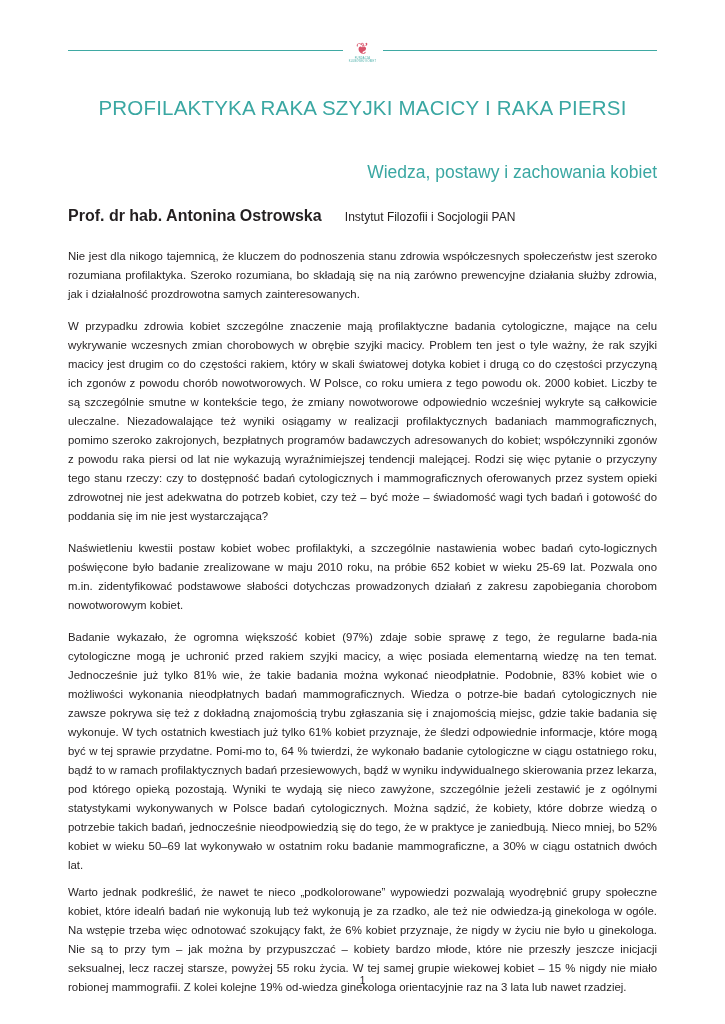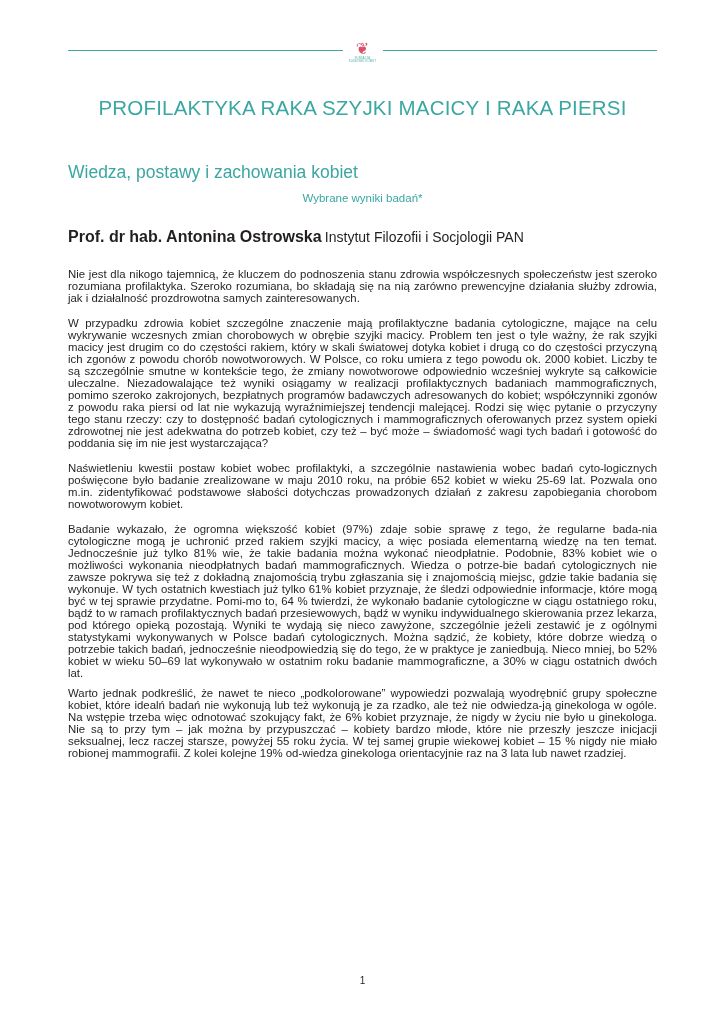--- a/index.html
+++ b/index.html
@@ -67,48 +67,49 @@
     font-size: 20.5px;
     font-weight: 400;
     letter-spacing: .2px;
     text-align: center;
     color: #3aa7a2;
   }
   h2.doc-subtitle {
     margin: 42px 0 0 0;
     font-size: 17.5px;
     font-weight: 400;
-    text-align: left;
+    text-align: right;
     color: #3aa7a2;
   }
   p.doc-subsubtitle {
     margin: 9px 0 0 0;
     font-size: 11.5px;
     font-weight: 400;
     text-align: center;
     color: #3aa7a2;
   }
   p.author {
     margin: 24px 0 0 0;
     font-size: 11.5px;
     color: #231f20;
   }
   p.author .name {
     font-weight: bold;
     font-size: 16px;
   }
   p.author .affil {
     font-weight: normal;
-    font-size: 14px;
+    font-size: 12px;
+    margin-left: 20px;
   }
   
   .body-text p {
     margin: 0 0 13px 0;
     font-size: 11.4px;
-    line-height: 12px;
+    line-height: 19px;
     text-align: justify;
     color: #231f20;
   }
   .body-text p.first {
     margin-top: 22px;
   }
   .body-text p.tight {
     margin-bottom: 8px;
   }
   .page-number {
@@ -130,21 +131,20 @@
     <div class="rule"></div>
     <div class="logo">
       <span class="mark">❦</span>
       <span class="logo-text">FUNDACJA</span>
       <span class="logo-text">KLUBOWEJ KOBIET</span>
     </div>
   </div>
 
   <h1 class="doc-title">PROFILAKTYKA RAKA SZYJKI MACICY I RAKA PIERSI</h1>
   <h2 class="doc-subtitle">Wiedza, postawy i zachowania kobiet</h2>
-  <p class="doc-subsubtitle">Wybrane wyniki badań*</p>
 
   <p class="author">
     <span class="name">Prof. dr hab. Antonina Ostrowska</span>
     <span class="affil">Instytut Filozofii i Socjologii PAN</span>
   </p>
 
   <div class="body-text">
     <p class="first">Nie jest dla nikogo tajemnicą, że kluczem do podnoszenia stanu zdrowia współczesnych społeczeństw jest szeroko rozumiana profilaktyka. Szeroko  rozumiana,  bo składają się  na nią zarówno prewencyjne działania służby zdrowia, jak i działalność prozdrowotna samych zainteresowanych.</p>
     <p>W przypadku zdrowia kobiet szczególne znaczenie mają profilaktyczne badania cytologiczne, mające na celu wykrywanie wczesnych zmian chorobowych w obrębie szyjki macicy. Problem ten jest o tyle ważny, że rak szyjki macicy jest drugim co do częstości rakiem, który w skali światowej dotyka kobiet i drugą co do częstości przyczyną ich zgonów z powodu chorób nowotworowych. W Polsce, co roku umiera z tego powodu ok. 2000 kobiet. Liczby te są szczególnie smutne w kontekście tego, że zmiany nowotworowe odpowiednio wcześniej wykryte są całkowicie uleczalne. Niezadowalające też wyniki osiągamy w realizacji profilaktycznych badaniach mammograficznych, pomimo szeroko zakrojonych, bezpłatnych programów badawczych adresowanych do kobiet; współczynniki zgonów z powodu raka piersi od lat nie wykazują wyraźnimiejszej tendencji malejącej. Rodzi się więc pytanie o przyczyny tego stanu rzeczy: czy to dostępność badań cytologicznych i mammograficznych oferowanych przez system opieki zdrowotnej nie jest adekwatna do potrzeb kobiet, czy też – być może – świadomość wagi tych badań i gotowość do poddania się im nie jest wystarczająca?</p>
     <p>Naświetleniu kwestii postaw kobiet wobec profilaktyki, a szczególnie nastawienia wobec badań cyto-logicznych poświęcone było badanie zrealizowane w maju 2010 roku, na próbie 652 kobiet w wieku 25-69 lat. Pozwala ono m.in. zidentyfikować  podstawowe słabości dotychczas prowadzonych działań z zakresu zapobiegania chorobom nowotworowym kobiet.</p>

